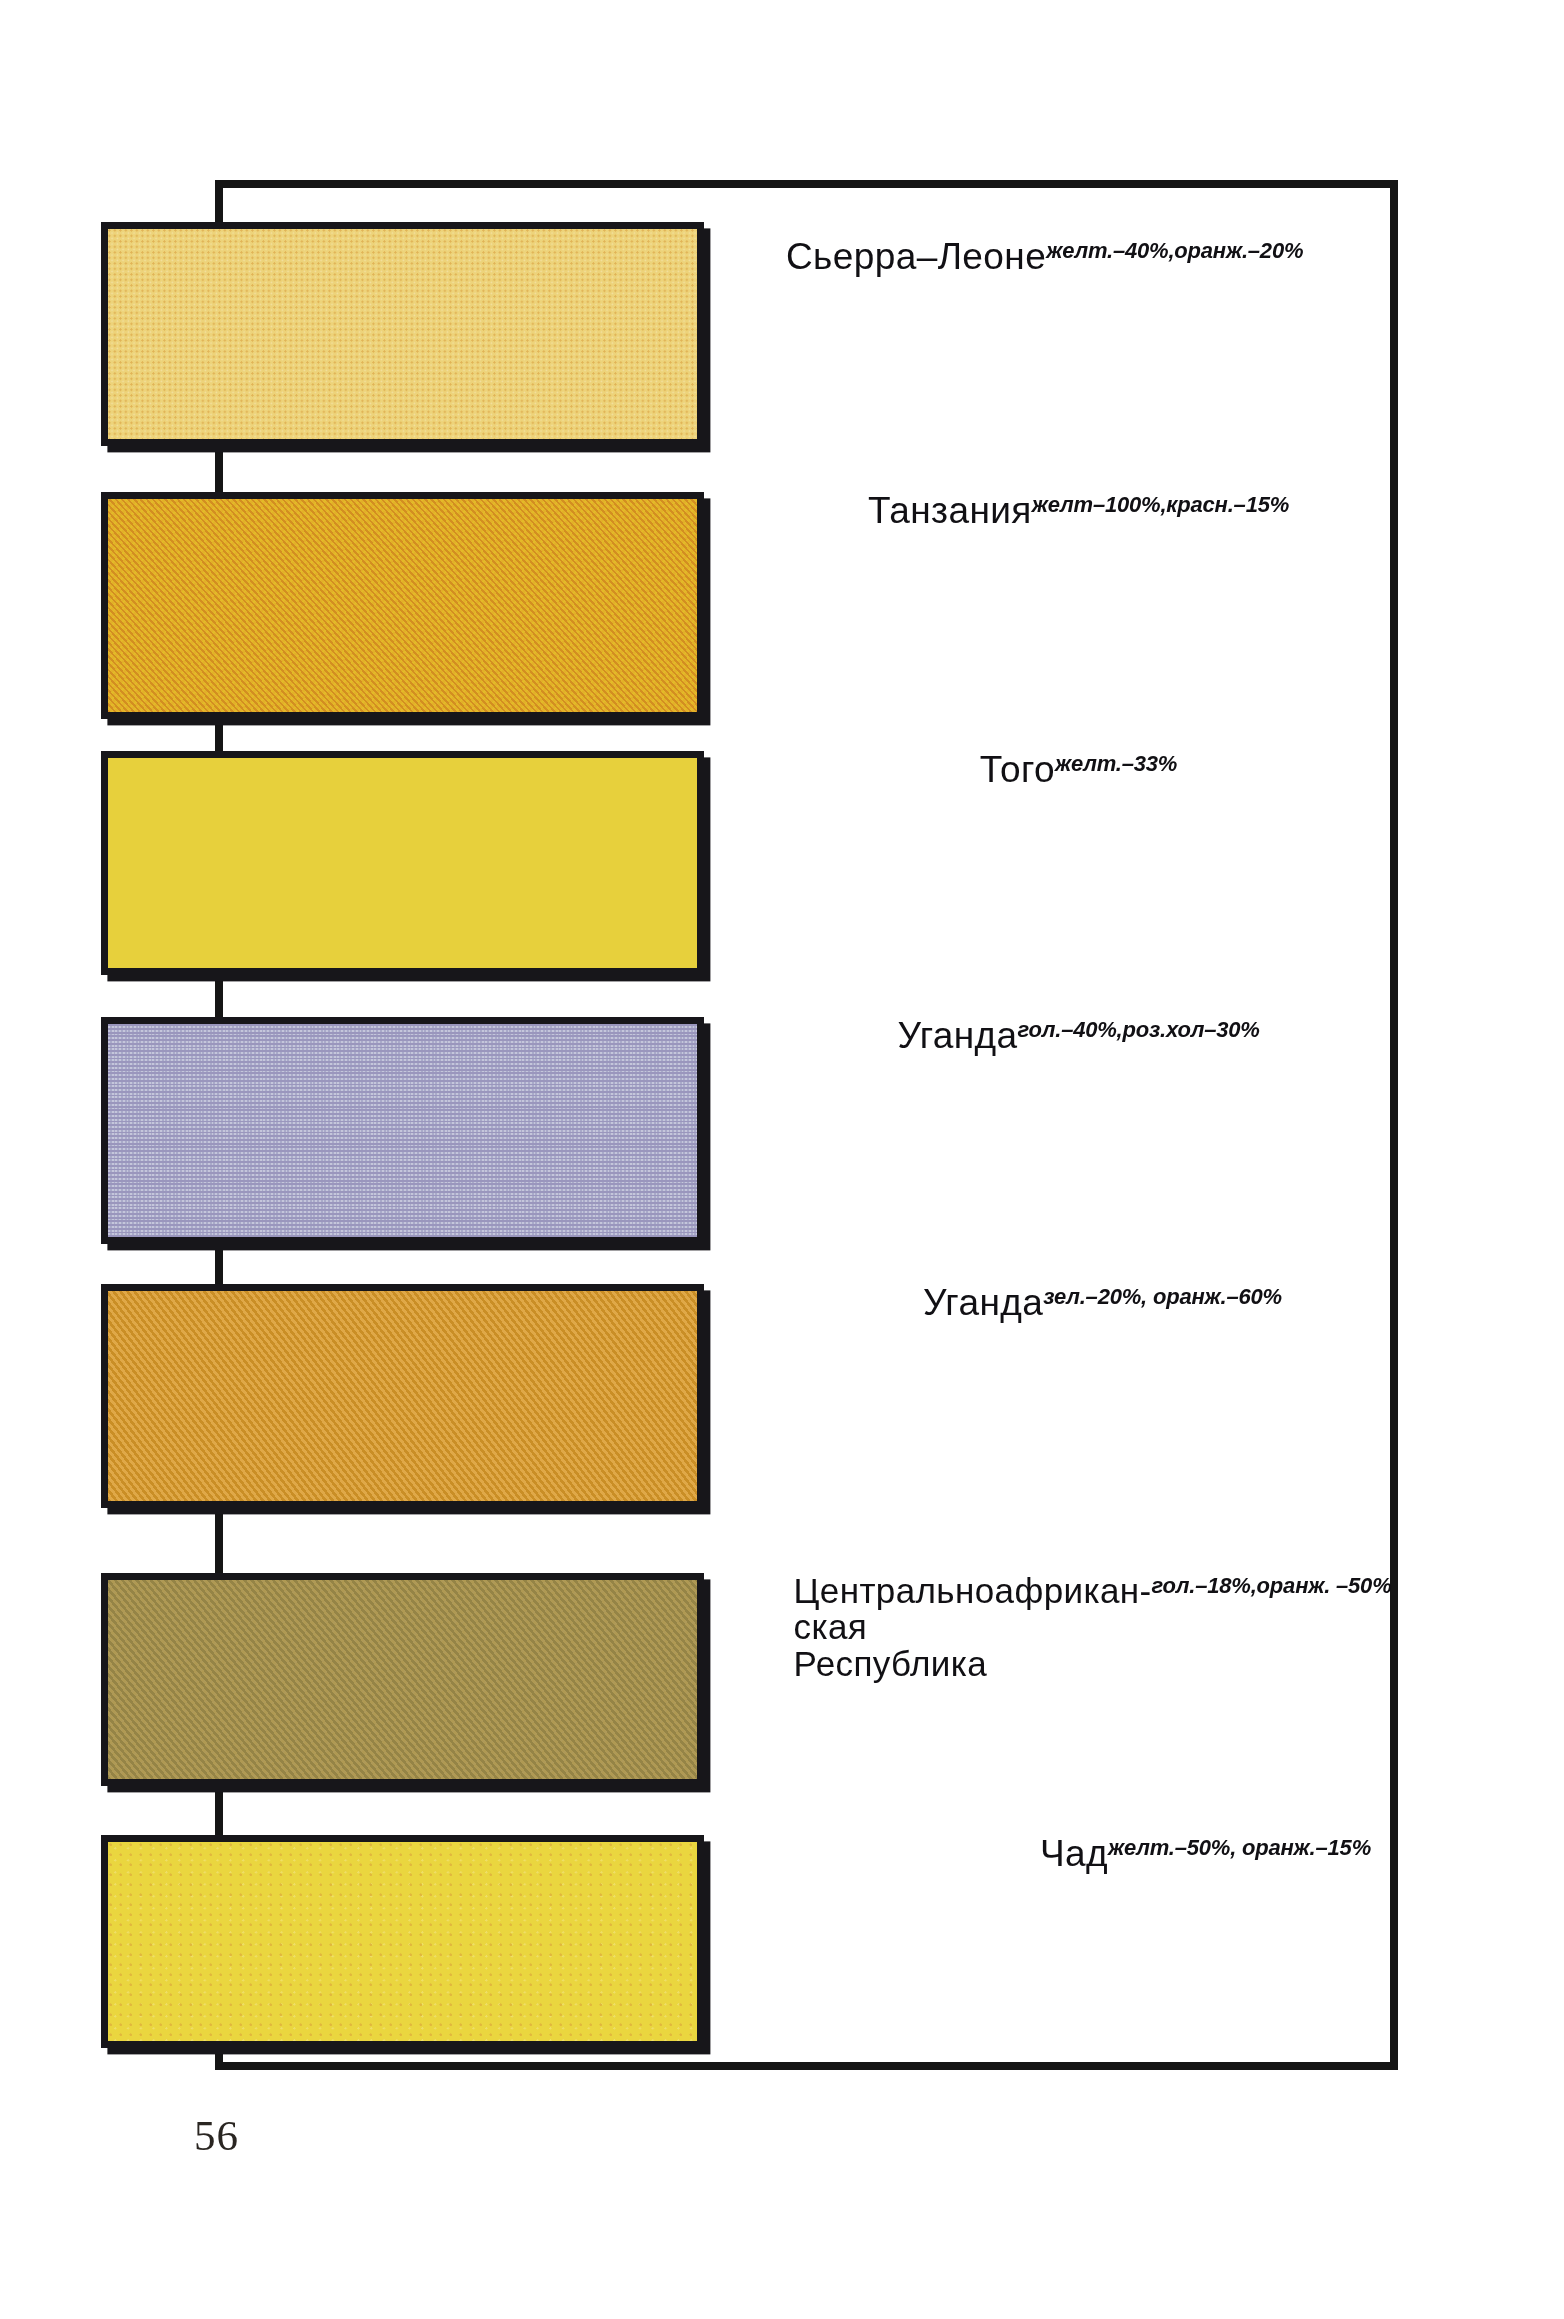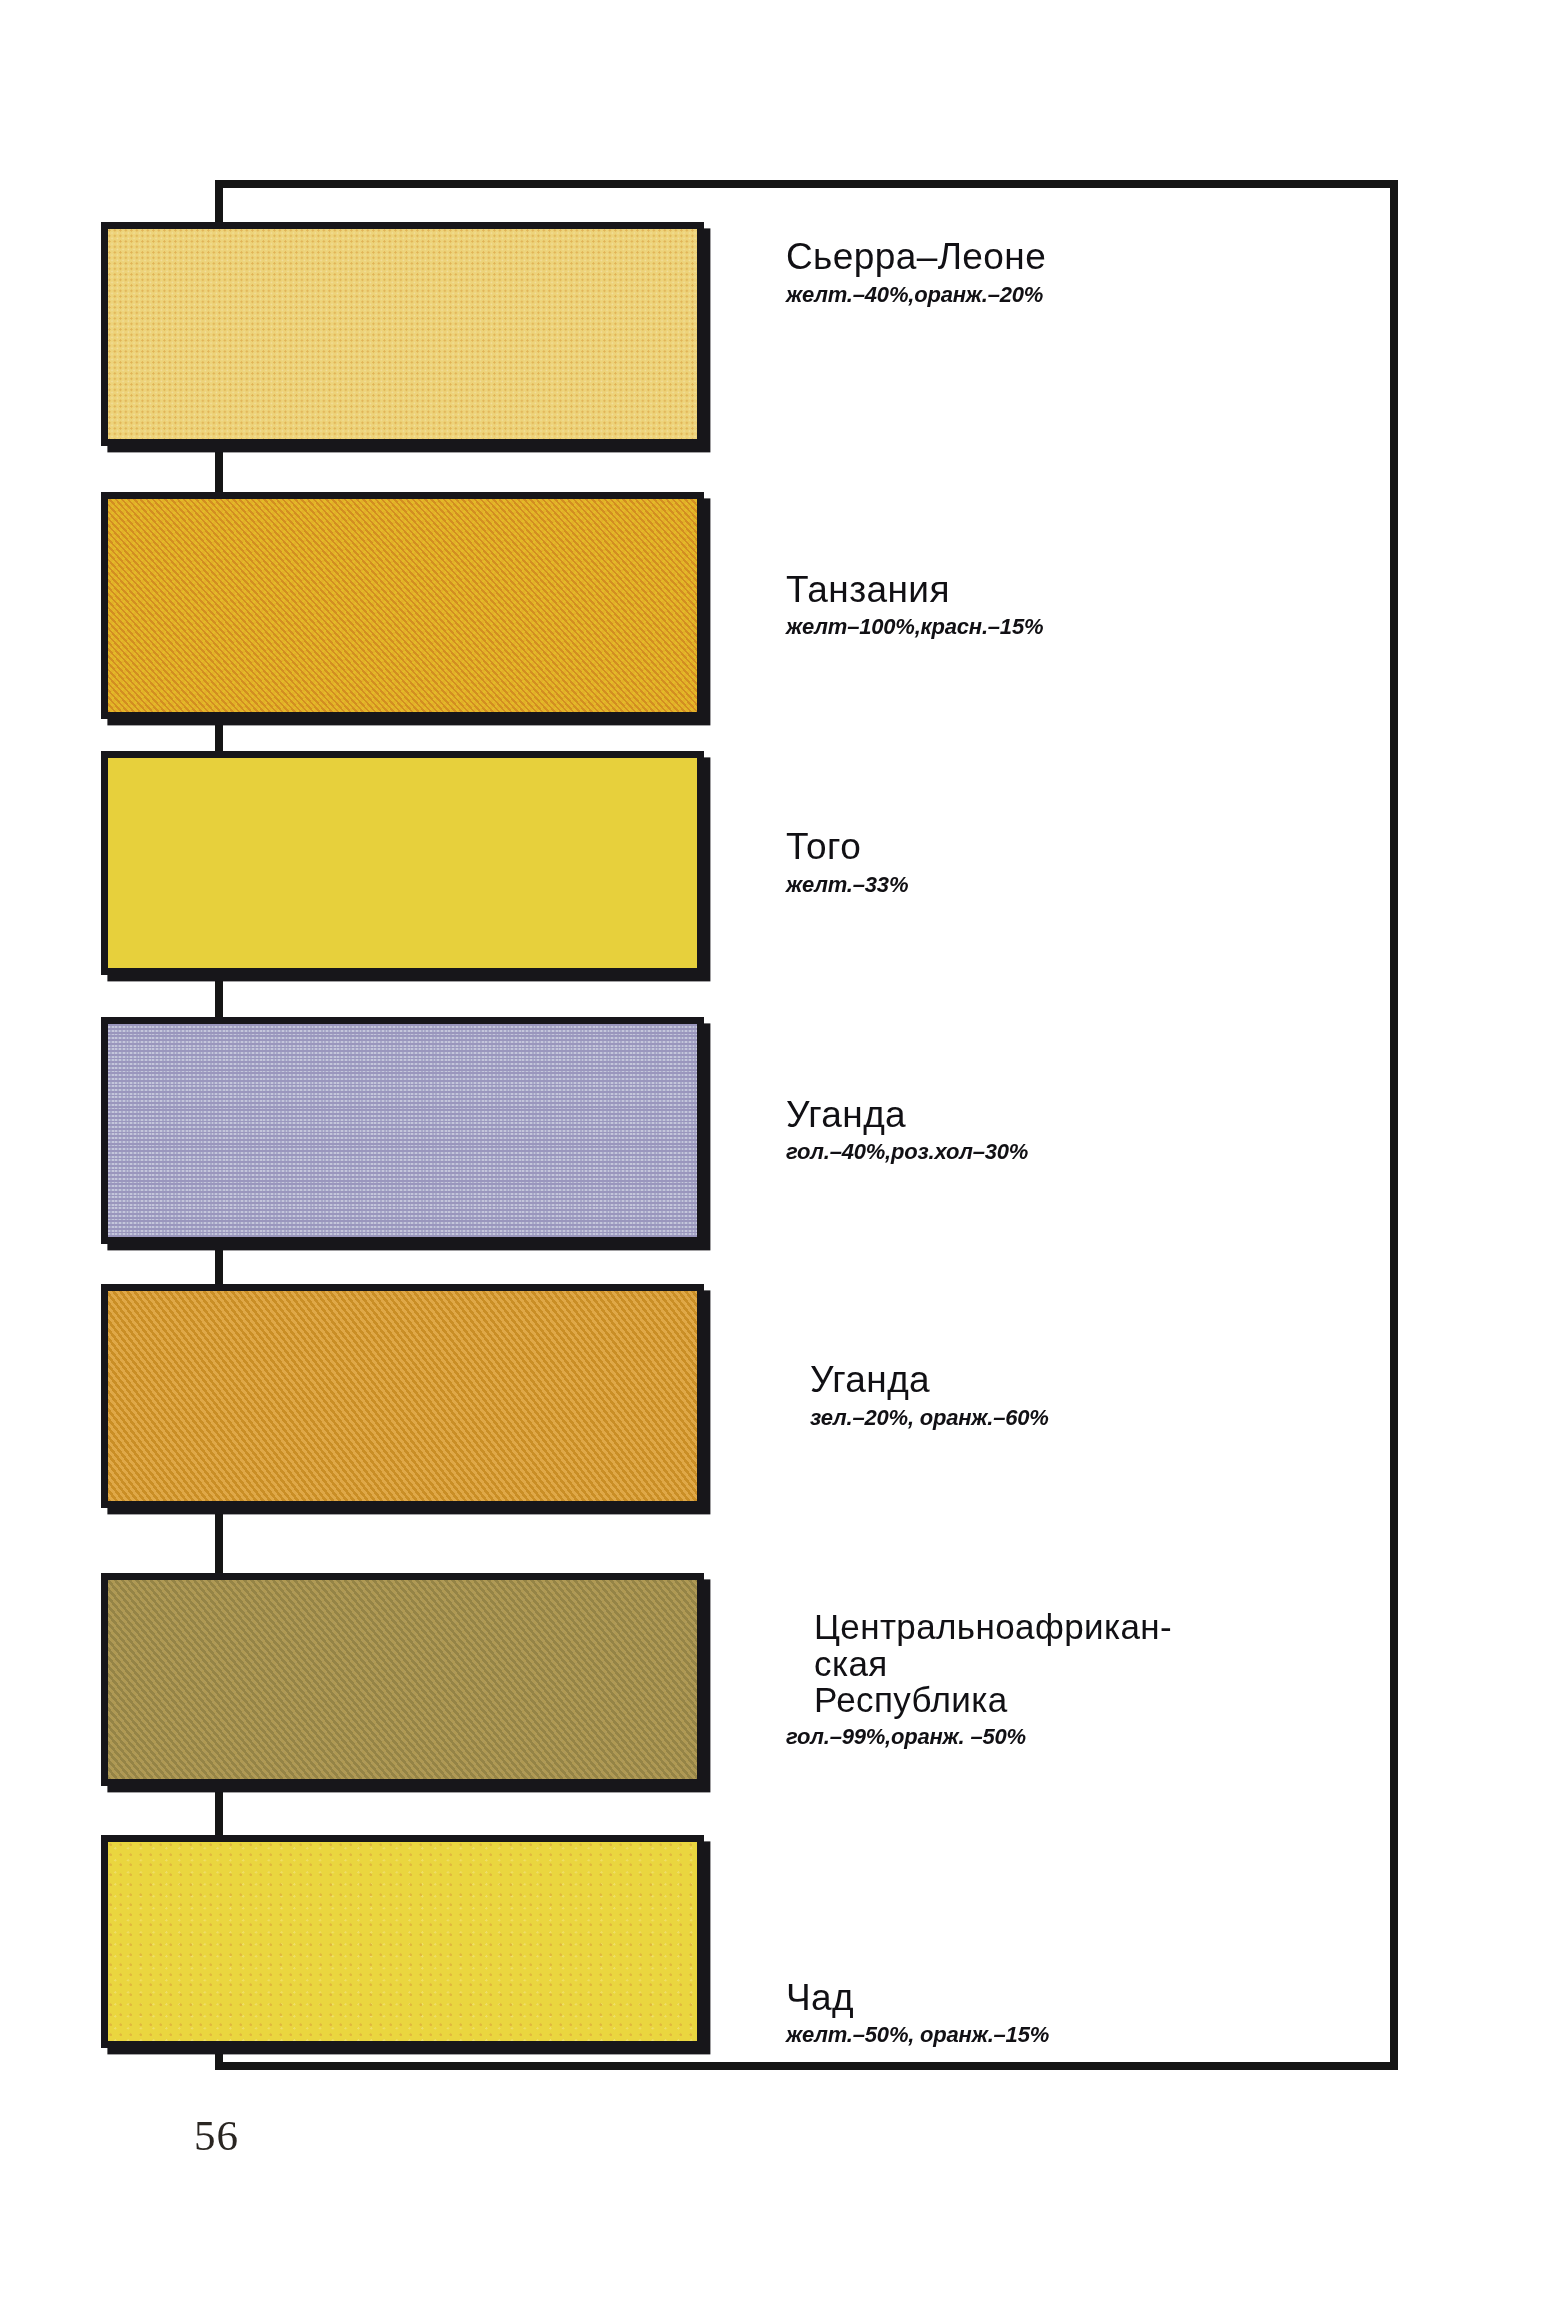--- a/index.html
+++ b/index.html
@@ -55,21 +55,21 @@
     background-repeat: repeat;
   }
 
   .labels {
     position: absolute;
     left: 786px;
     top: 0;
     width: 585px;
     height: 228px;
     display: flex;
-    flex-direction: column;
+    flex-direction: row;
     justify-content: center;
   }
   .labels.topbias { justify-content: flex-start; padding-top: 16.4px; }
 
   .country {
     font-family: "Liberation Sans", sans-serif;
     font-size: 37px;
     font-weight: 400;
     letter-spacing: 0.4px;
     color: #111014;
@@ -153,21 +153,21 @@
       </div>
     </div>
     <div class="row" style="top: 1573px; height: 213px;">
       <div class="swatch" style="height: 213px; background: rgb(163, 145, 80);">
         <div class="tex" style="background-image: repeating-linear-gradient(50deg, rgb(138, 122, 63) 0px, rgb(138, 122, 63) 2.7px, rgba(200, 170, 90, 0.6) 2.7px, rgba(200, 170, 90, 0.6) 5.5px), repeating-linear-gradient(-40deg, rgba(150, 150, 170, 0.25) 0px, rgba(150, 150, 170, 0.25) 1.8px, transparent 1.8px, transparent 5.5px); background-size: auto, auto;"></div>
       </div>
       <div class="labels" style="height: 213px;">
         <div class="country small">Центральноафрикан-
 ская
 Республика</div>
-        <div class="formula">гол.–99%,оранж. –50%</div>
+        <div class="formula">гол.–18%,оранж. –50%</div>
       </div>
     </div>
     <div class="row" style="top: 1835px; height: 213px;">
       <div class="swatch" style="height: 213px; background: rgb(234, 214, 63);">
         <div class="tex" style="background-image: radial-gradient(circle at 2.7px 2.7px, rgb(219, 161, 60) 1.1px, transparent 1.5px), radial-gradient(circle at 7.3px 6.4px, rgba(255, 255, 255, 0.4) 0.9px, transparent 1.3px); background-size: 10px 10px, 12.8px 12px;"></div>
       </div>
       <div class="labels" style="height: 213px; justify-content: flex-end;">
         <div class="country">Чад</div>
         <div class="formula">желт.–50%, оранж.–15%</div>
       </div>

